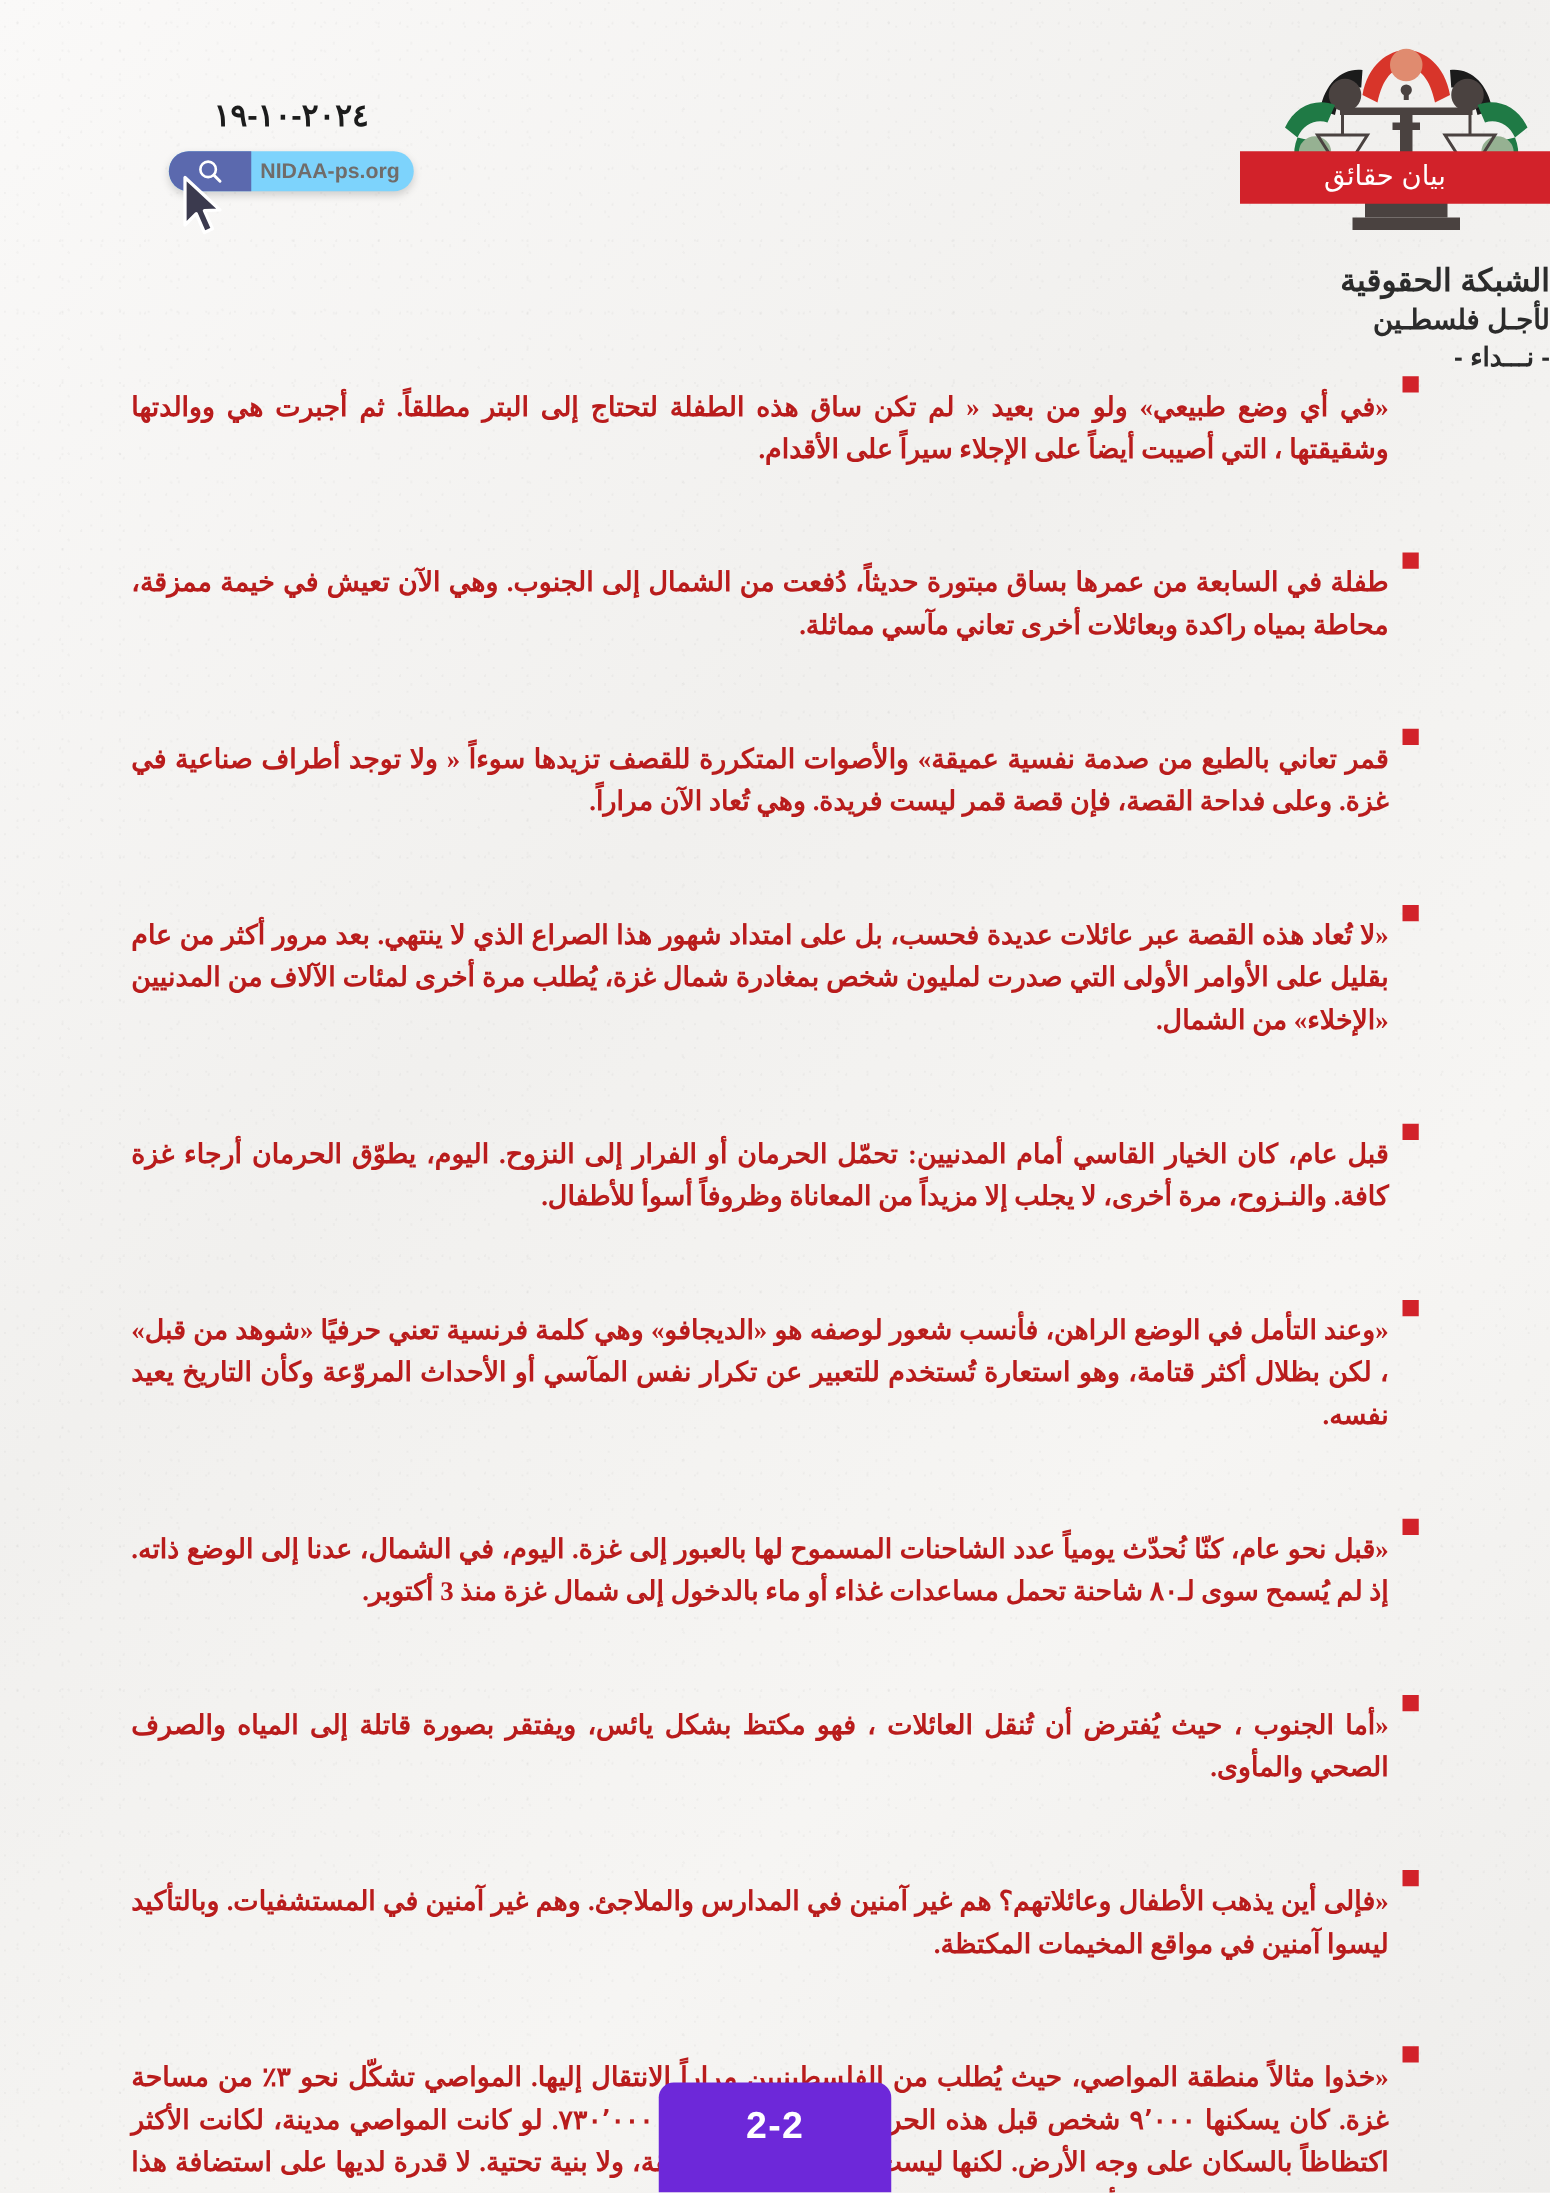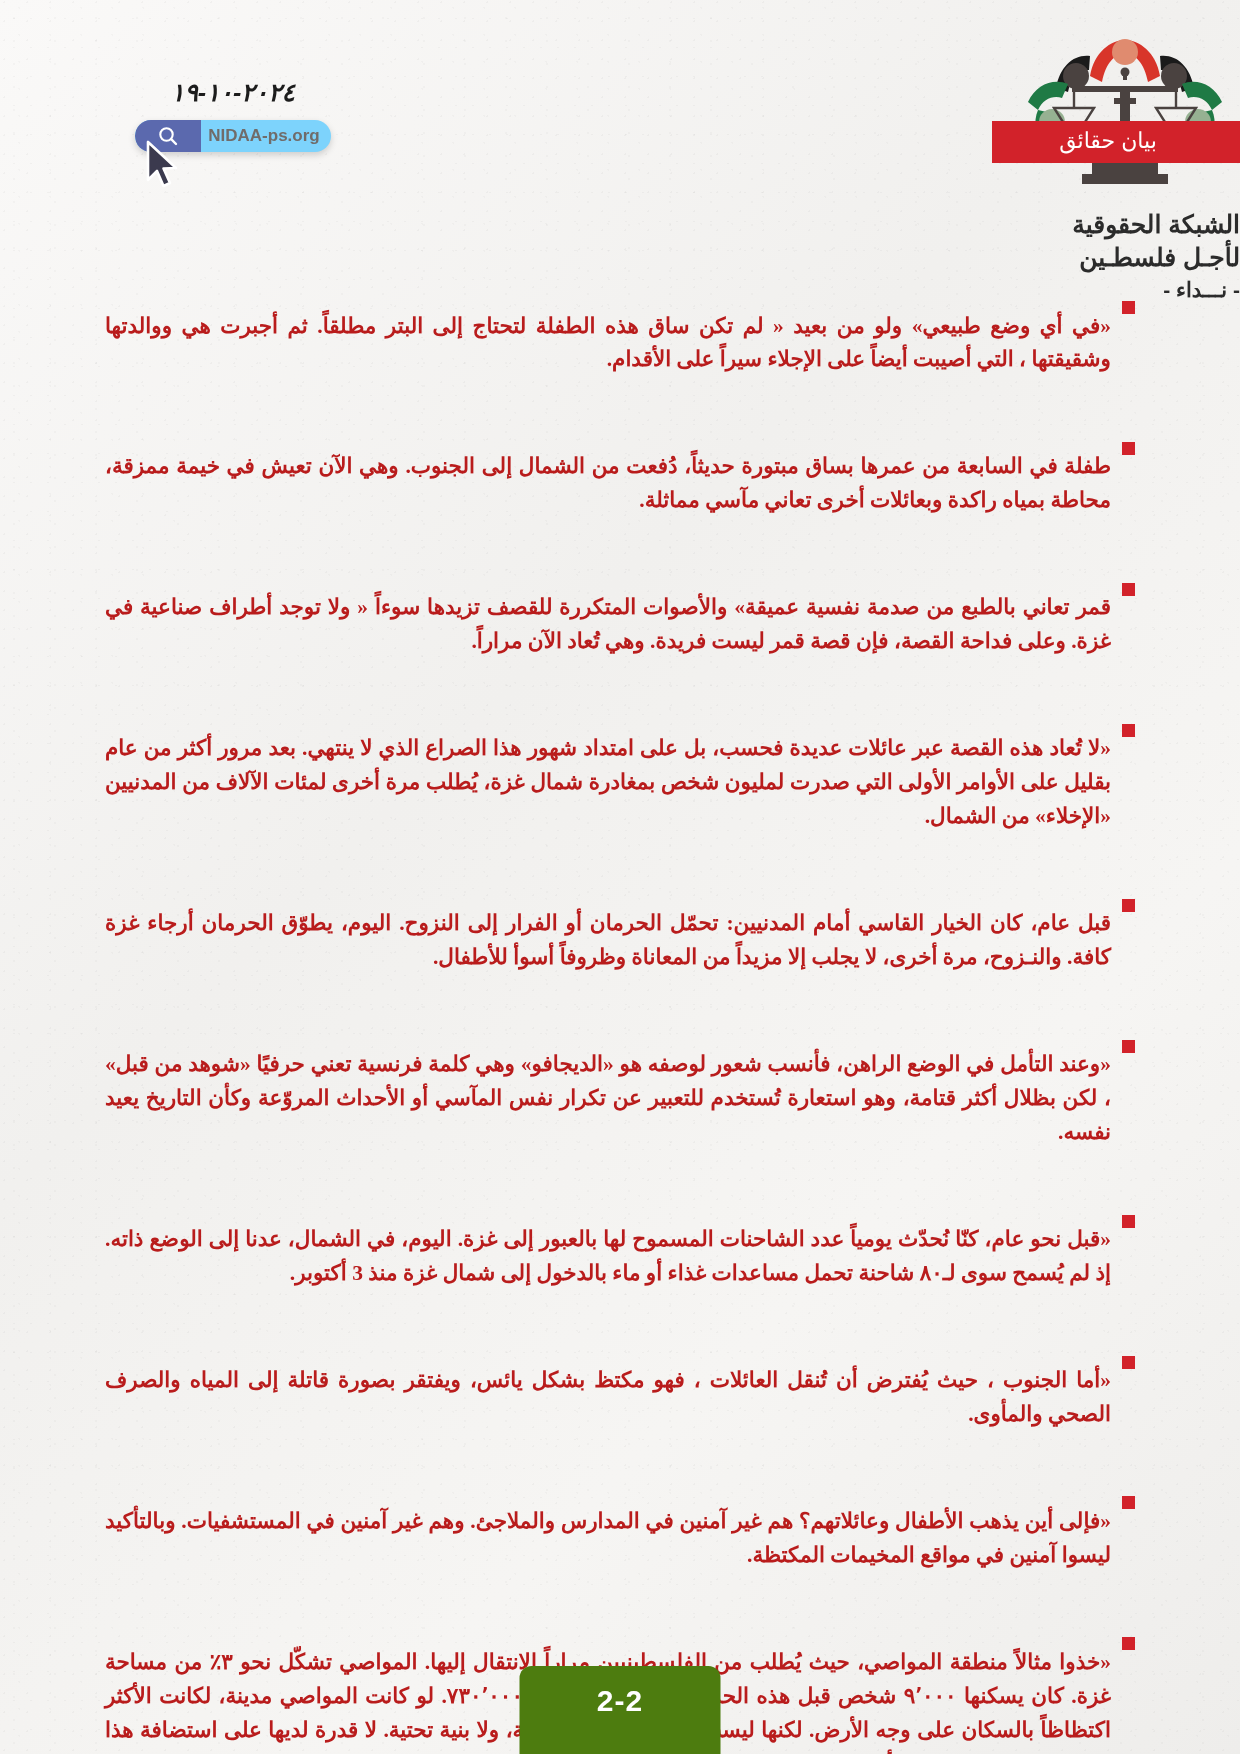--- a/index.html
+++ b/index.html
@@ -48,21 +48,20 @@
     text-align: center;
   }
   .doc-date {
     font-family: "Liberation Sans", sans-serif;
     font-size: 25px;
     font-weight: 700;
     color: #1c1c1c;
     letter-spacing: 0.5px;
     direction: rtl;
     margin-bottom: 13px;
-    font-style: italic;
   }
   .search-pill {
     position: relative;
     display: flex;
     flex-direction: row-reverse;
     align-items: center;
     justify-content: flex-start;
     width: 196px;
     height: 32px;
     margin: 0 auto;
@@ -110,21 +109,21 @@
   }
   .logo-mark { width: 230px; height: 168px; display: inline-block; }
   .logo-title {
     margin-top: 4px;
     font-family: "Liberation Sans", sans-serif;
     color: #2b2b2b;
     font-weight: 700;
     line-height: 1.30;
   }
   .logo-line1 { font-size: 25px; letter-spacing: 1px; }
-  .logo-line2 { font-size: 25px; letter-spacing: 1px; }
+  .logo-line2 { font-size: 22px; letter-spacing: 1px; }
   .logo-line3 { font-size: 21px; letter-spacing: 3px; margin-top: 3px; }
 
   
   .fact-badge {
     position: absolute;
     right: 0;
     top: 121px;
     min-width: 196px;
     padding: 7px 34px 9px 18px;
     background: #d2222a;
@@ -168,23 +167,23 @@
     text-justify: inter-word;
     direction: rtl;
   }
 
   
   .footer-tab {
     position: absolute;
     left: 50%;
     transform: translateX(-50%);
     bottom: 0;
-    width: 201px;
+    width: 186px;
     height: 88px;
-    background: #4d7c0f;
+    background: #6d28d9;
     border-radius: 12px 12px 0 0;
     color: #ffffff;
     font-family: "Liberation Sans", sans-serif;
     font-size: 30px;
     font-weight: 700;
     display: flex;
     align-items: flex-start;
     justify-content: center;
     padding-top: 18px;
     box-sizing: border-box;

